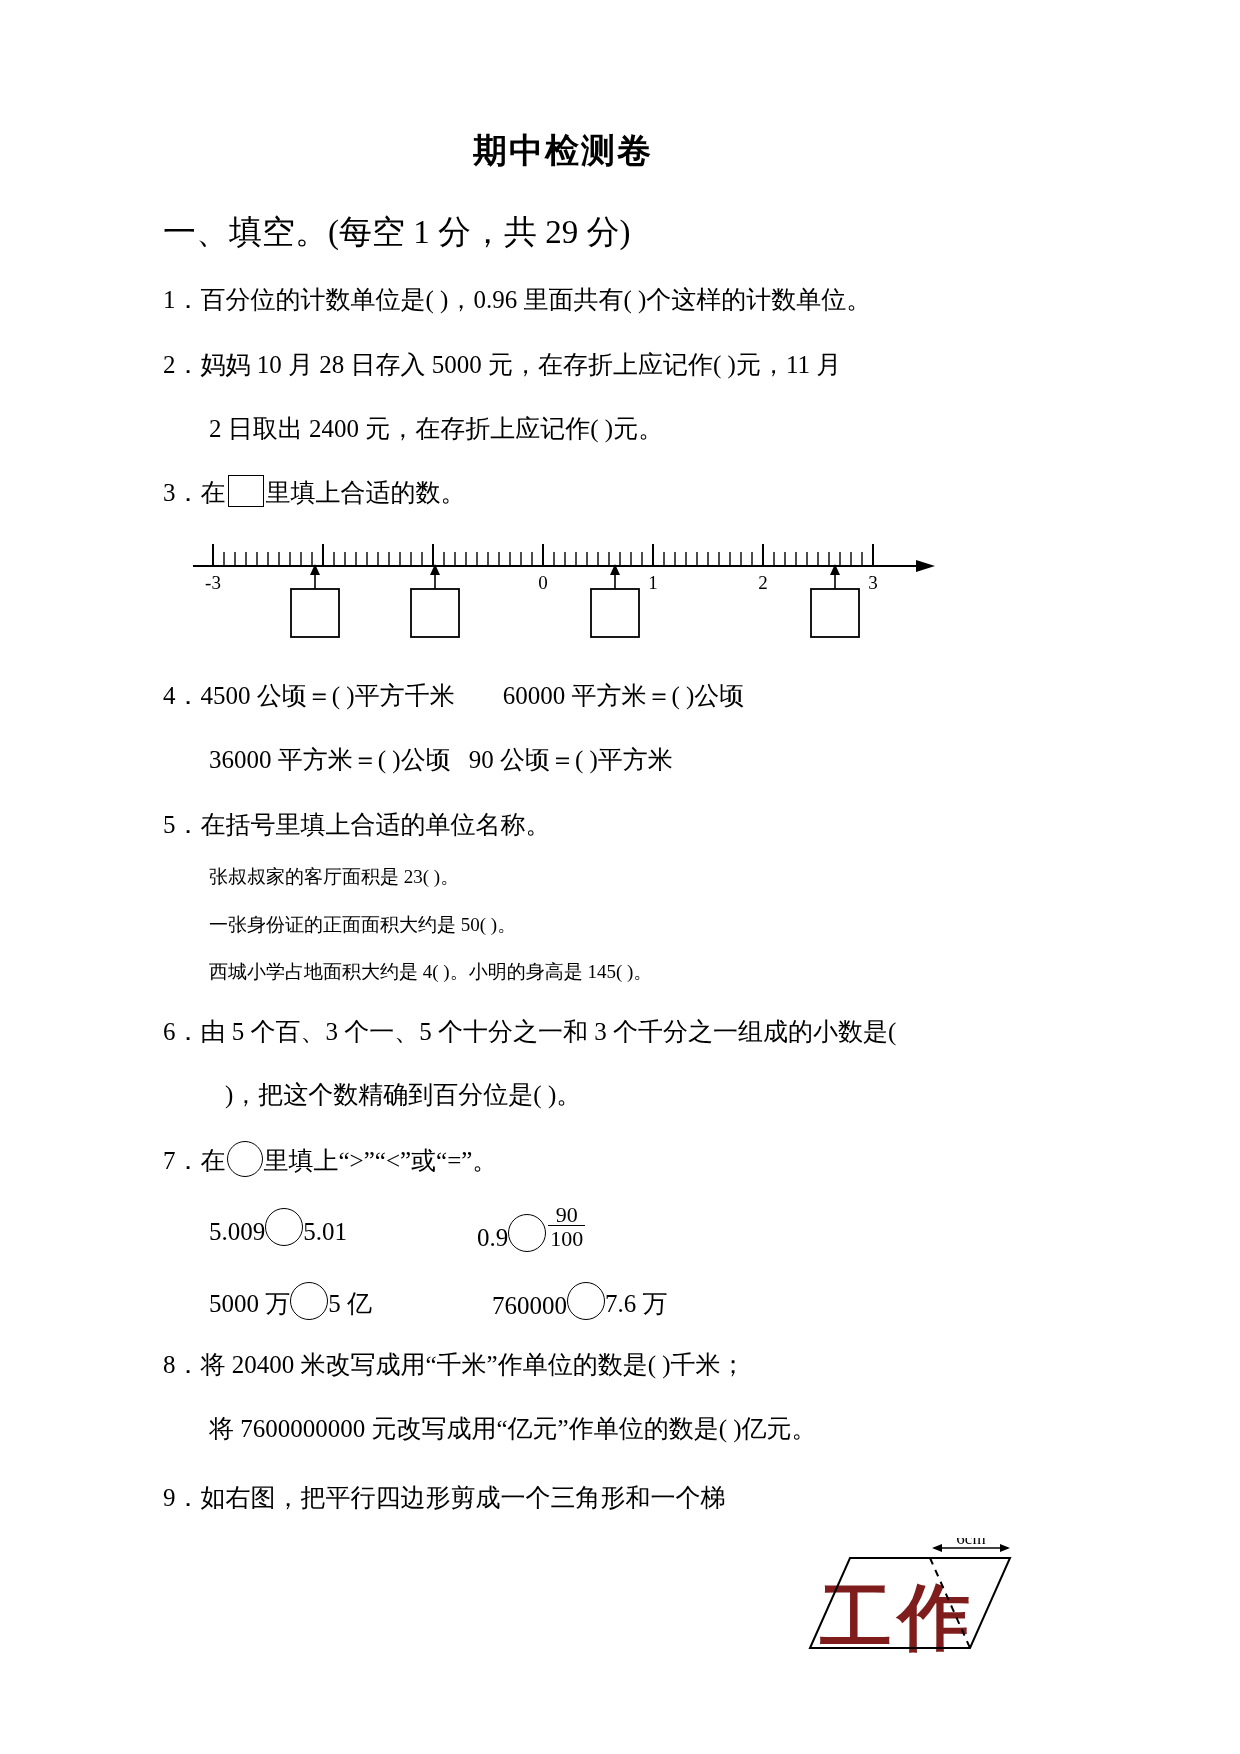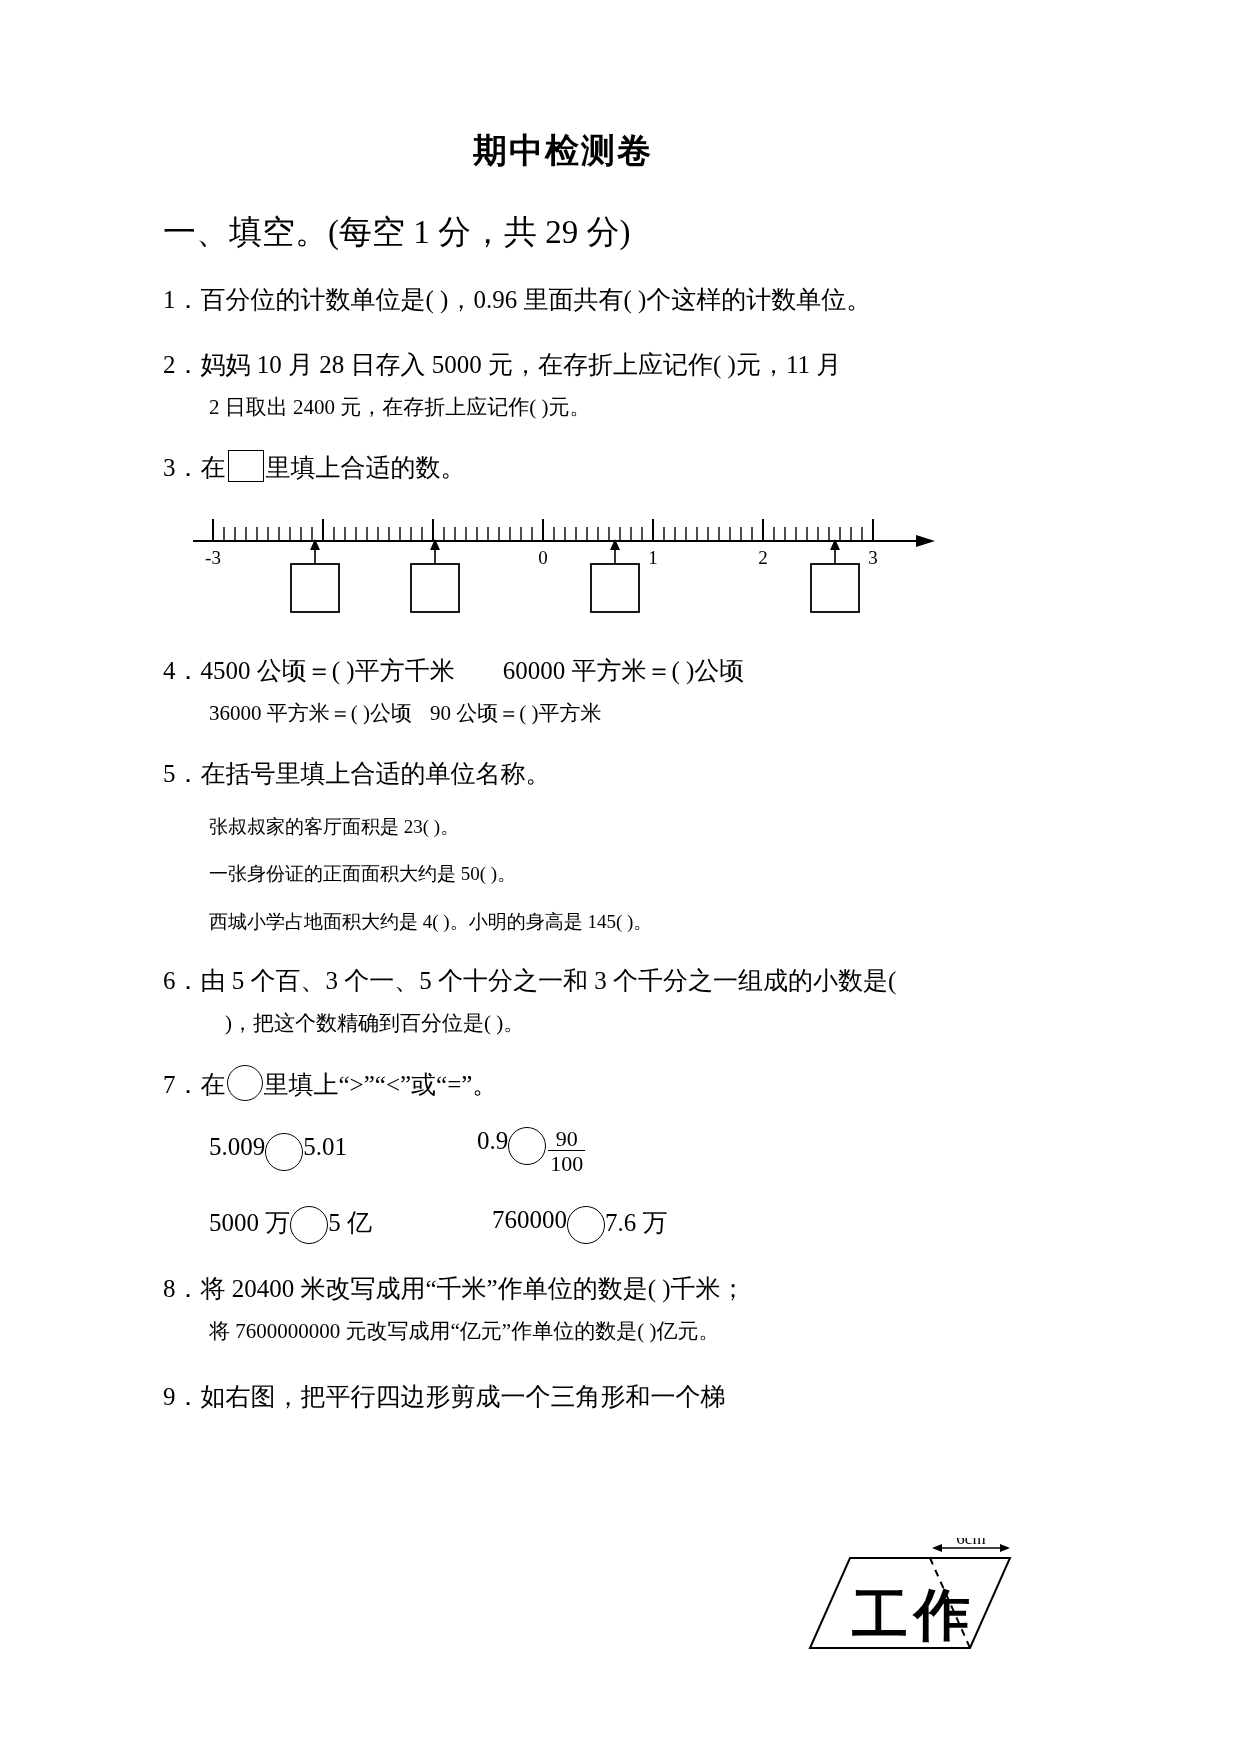--- a/index.html
+++ b/index.html
@@ -34,23 +34,23 @@
     margin-top:36px;
     margin-bottom:6px;
   }
   .q{
     font-size:25px;
     margin-top:26px;
     line-height:1.55;
   }
   .indent{
     margin-left:46px;
-    font-size:21px;
+    font-size:25px;
     line-height:1.55;
-    margin-top:6px;
+    margin-top:25px;
   }
   .indent2{
     margin-left:46px;
     font-size:19px;
     line-height:1.55;
     margin-top:18px;
   }
   .blankbox{
     display:inline-block;
     width:34px;height:30px;
@@ -79,21 +79,21 @@
   
   .cmp-row{
     margin-left:46px;
     margin-top:22px;
     font-size:25px;
     display:flex;
     align-items:center;
   }
   .cmp-item{
     display:flex;
-    align-items:flex-start;
+    align-items:flex-end;
   }
   .gap-a{ width:130px; }
   .frac{
     display:inline-block;
     text-align:center;
     vertical-align:middle;
     font-size:22px;
     line-height:1.12;
     margin-left:2px;
   }
@@ -110,23 +110,23 @@
   .figure{
     position:absolute;
     right:106px;
     bottom:86px;
     width:250px;
     height:130px;
   }
   .watermark{
     position:absolute;
     right:150px;
-    bottom:100px;
-    font-size:56px;
-    color:#000000;
+    bottom:88px;
+    font-size:72px;
+    color:#7f1d1d;
     font-weight:bold;
     letter-spacing:6px;
     user-select:none;
   }
   .q9{
     margin-top:30px;
   }
 </style>
 </head>
 <body>

